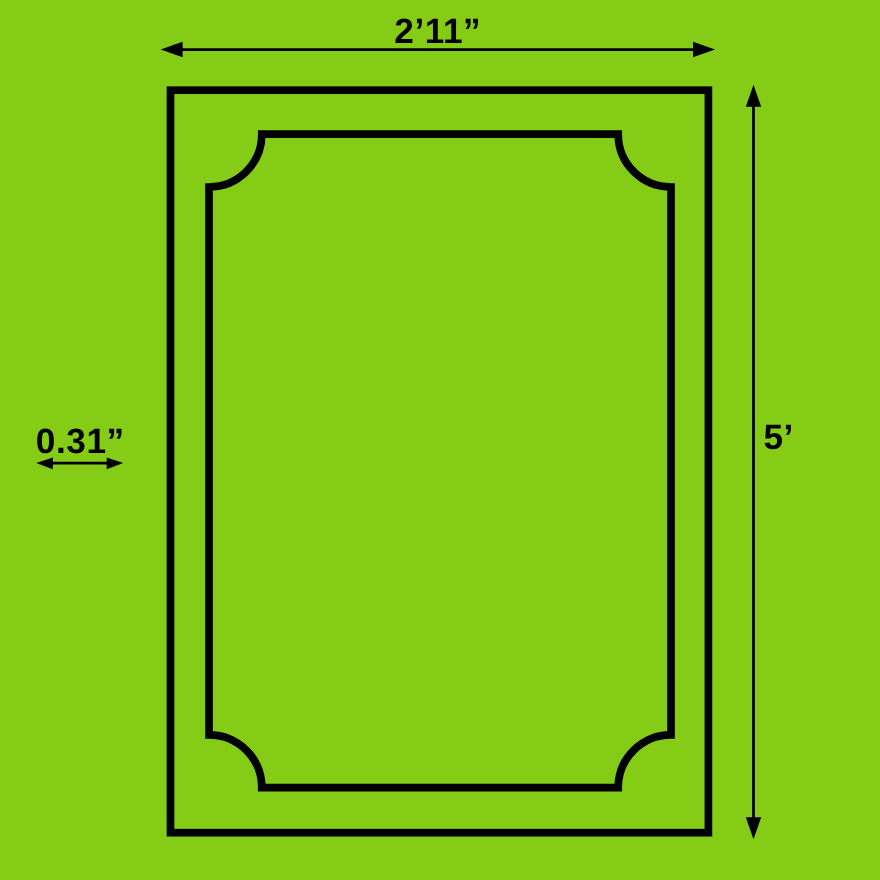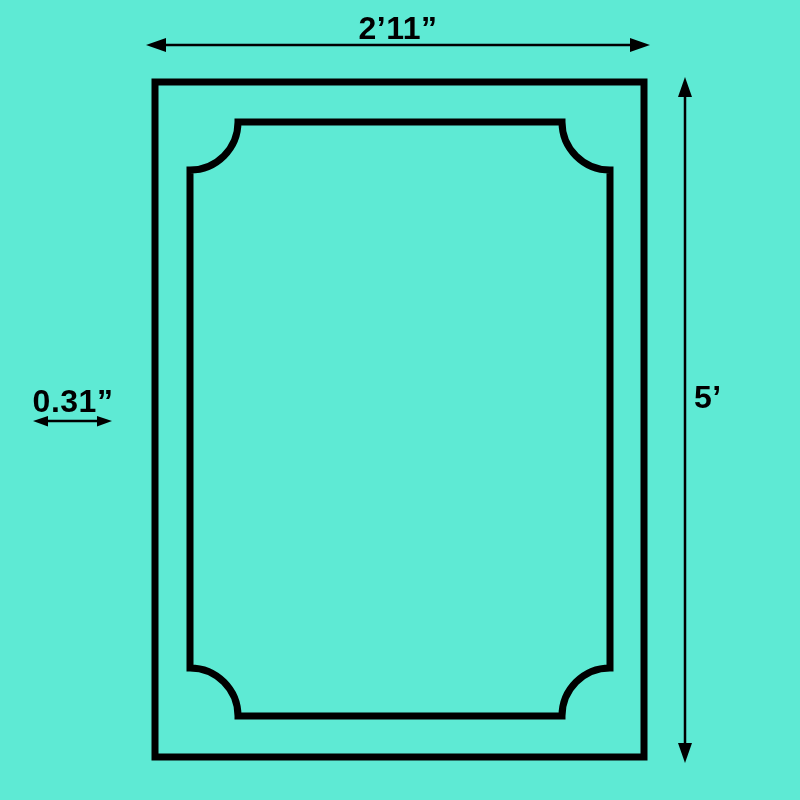--- a/index.html
+++ b/index.html
@@ -7,21 +7,21 @@
     padding: 0;
     width: 800px;
     height: 800px;
     background: #ffffff;
     font-family: "Liberation Sans", sans-serif;
   }
   .stage {
     position: relative;
     width: 800px;
     height: 800px;
-    background: #5eead4;
+    background: #84cc16;
     overflow: hidden;
   }
   svg { display: block; }
   .dim-label {
     font-family: "Liberation Sans", sans-serif;
     font-weight: 700;
     font-size: 32px;
     fill: #000000;
     letter-spacing: 0.5px;
   }

